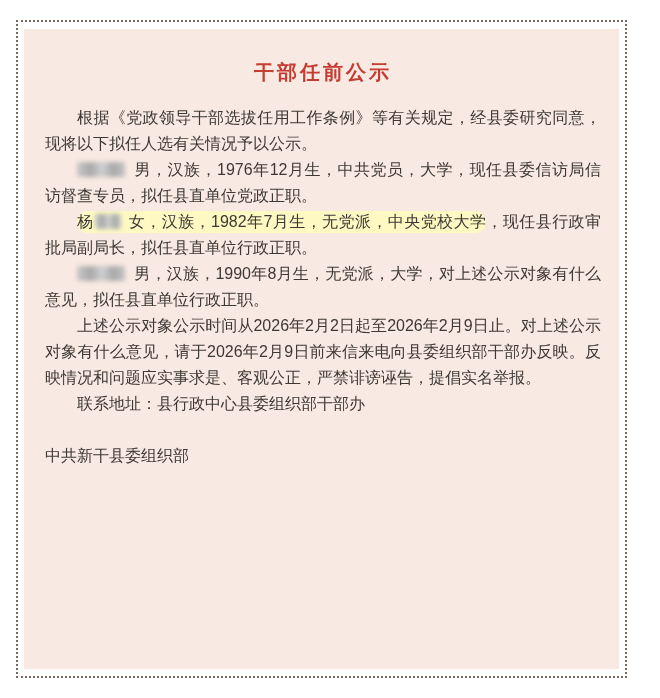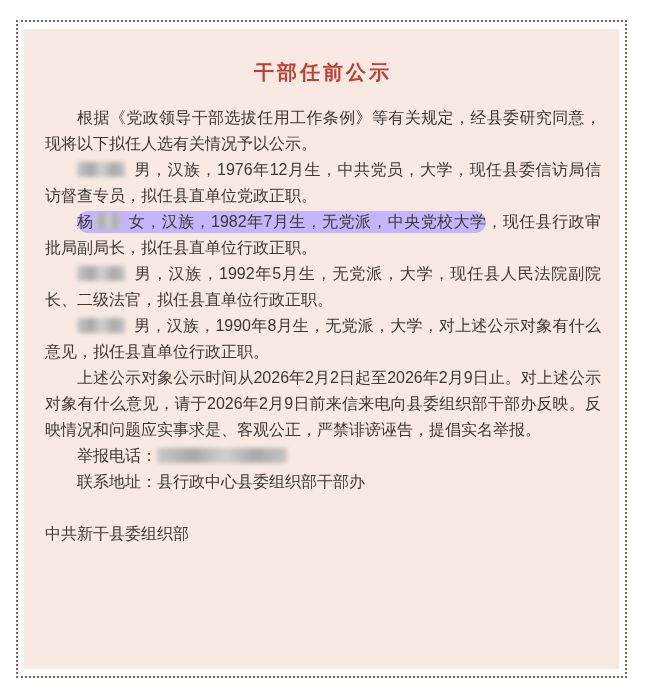--- a/index.html
+++ b/index.html
@@ -69,48 +69,46 @@
     vertical-align: -2px;
     background: linear-gradient(90deg, #c9c9c9 0%, #a8a8a8 28%, #d0d0d0 52%, #a9a9a9 76%, #c5c5c5 100%);
     filter: blur(2px);
   }
   .redact.name   { width: 48px;  margin-right: 9px; }
   .redact.given  { width: 26px;  margin-left: 2px; margin-right: 7px; }
   .redact.phone  { width: 130px; }
   .redact.mailbox{ width: 165px; }
   .redact.postal { width: 58px; }
   mark.hl {
-    background: #c4b5fd;
+    background: #fef9c3;
     color: inherit;
     padding: 2px 0 3px 0;
     border-radius: 11px;
   }
 </style>
 </head>
 <body>
 
 <div class="stage">
   <div class="doc-border">
     <div class="doc-panel">
 
       <h1 class="doc-title">干部任前公示</h1>
 
       <p class="para">根据《党政领导干部选拔任用工作条例》等有关规定，经县委研究同意，现将以下拟任人选有关情况予以公示。</p>
 
       <p class="para"><span class="redact name"></span><span>男，汉族，1976年12月生，中共党员，大学，现任县委信访局信访督查专员，拟任县直单位党政正职。</span></p>
 
       <p class="para"><mark class="hl"><span>杨</span><span class="redact given"></span><span>女，汉族，1982年7月生，无党派，中央党校大学</span></mark><span>，现任县行政审批局副局长，拟任县直单位行政正职。</span></p>
 
-      <p class="para"><span class="redact name"></span><span>男，汉族，1992年5月生，无党派，大学，现任县人民法院副院长、二级法官，拟任县直单位行政正职。</span></p>
 
       <p class="para"><span class="redact name"></span><span>男，汉族，1990年8月生，无党派，大学，对上述公示对象有什么意见，拟任县直单位行政正职。</span></p>
 
       <p class="para">上述公示对象公示时间从2026年2月2日起至2026年2月9日止。对上述公示对象有什么意见，请于2026年2月9日前来信来电向县委组织部干部办反映。反映情况和问题应实事求是、客观公正，严禁诽谤诬告，提倡实名举报。</p>
 
-      <p class="contact-line"><span>举报电话：</span><span class="redact phone"></span></p>
 
 
       <p class="contact-line"><span>联系地址：</span><span>县行政中心县委组织部干部办</span></p>
 
 
       <div class="signature">
         <div>中共新干县委组织部</div>
       </div>
 
     </div>

